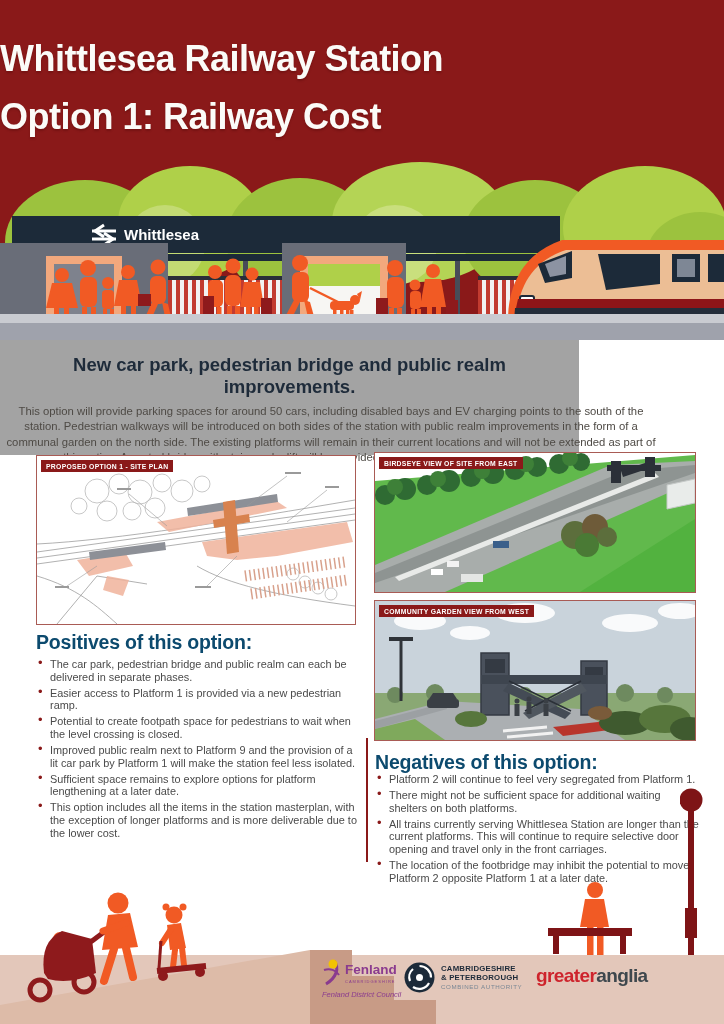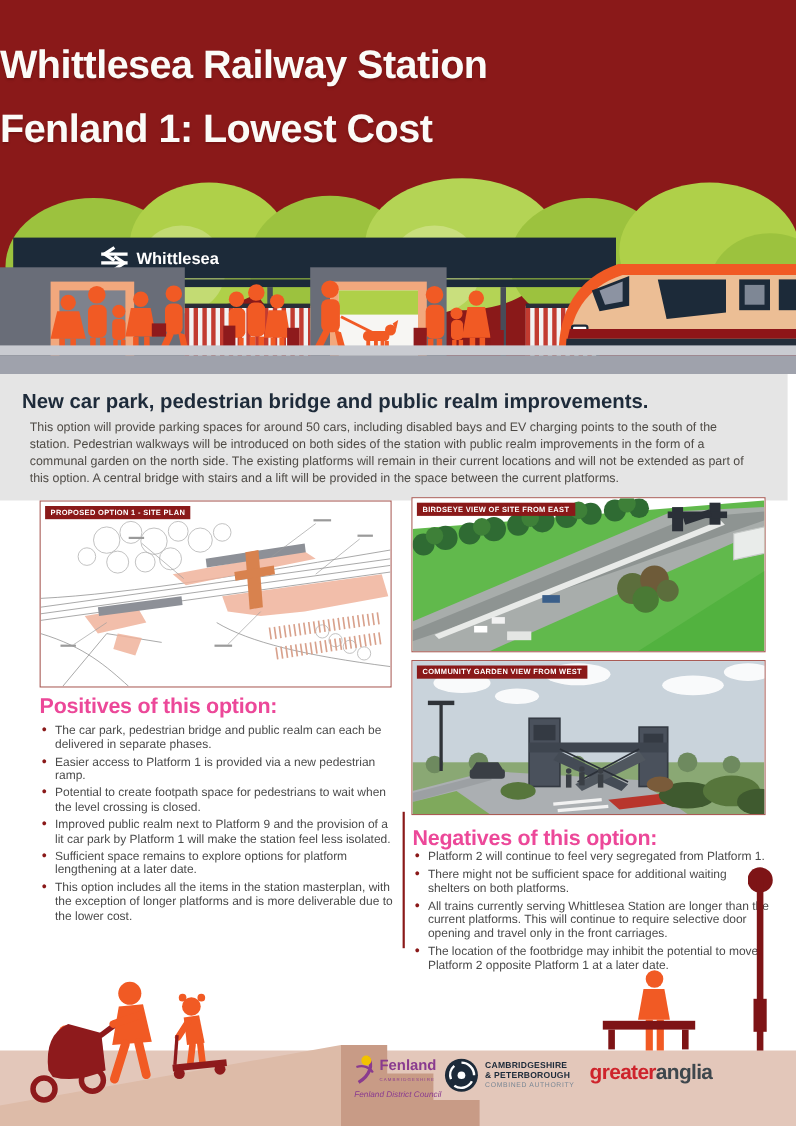--- a/index.html
+++ b/index.html
@@ -7,34 +7,34 @@
         font-family:"Liberation Sans","DejaVu Sans",sans-serif;}
 
   
   .hero{position:absolute;left:0;top:0;width:724px;height:340px;background:#8A1919;overflow:hidden;}
   .hero-title{position:absolute;top:30px;left:0;width:724px;text-align:left;color:#FBFBF8;
               font-size:36px;font-weight:bold;line-height:58px;letter-spacing:-0.5px;
               text-shadow:0 2px 2px rgba(60,0,0,.25);}
   .scene{position:absolute;left:0;bottom:0;}
 
   
-  .intro{position:absolute;left:0;top:340px;width:716px;height:115px;background:#e5e5e5;text-align:left;}
+  .intro{position:absolute;left:0;top:340px;width:579px;height:115px;background:#a3a3a3;text-align:center;}
   .intro h2{margin:14px 20px 6px 20px;font-size:18.5px;color:#1E2B3A;font-weight:bold;}
   .intro p{margin:0 auto;width:662px;font-size:11.3px;line-height:15.3px;color:#4E4A45;}
 
   
   .fig{position:absolute;background:#fff;border:1px solid #A95B55;box-sizing:border-box;overflow:hidden;}
   .fig-label{position:absolute;left:4px;top:4px;background:#8A1919;color:#fff;font-size:6.8px;
              font-weight:bold;letter-spacing:.3px;padding:2.5px 5px;}
   .fig-siteplan{left:36px;top:455px;width:320px;height:170px;}
   .fig-birdseye{left:374px;top:452px;width:322px;height:141px;}
   .fig-garden{left:374px;top:600px;width:322px;height:141px;}
 
   
-  .sec-head{position:absolute;margin:0;font-size:19.5px;font-weight:bold;color:#ec4899;letter-spacing:-0.2px;}
+  .sec-head{position:absolute;margin:0;font-size:19.5px;font-weight:bold;color:#0c4a6e;letter-spacing:-0.2px;}
   .head-pos{left:36px;top:631px;}
   .head-neg{left:375px;top:751px;}
   ul.blist{position:absolute;margin:0;padding:0;list-style:none;}
   .list-pos{left:38px;top:658px;width:325px;}
   .list-neg{left:377px;top:773px;width:322px;}
   ul.blist li{position:relative;padding-left:12px;margin-bottom:3.5px;font-size:10.9px;
               line-height:12.6px;color:#4A4A4A;}
   ul.blist li::before{content:"\2022";position:absolute;left:0;top:-1px;color:#8A1919;font-size:13px;}
 
   .divider{position:absolute;left:366px;top:738px;width:2px;height:124px;background:#8A1919;}
@@ -58,21 +58,21 @@
   .ga-2{color:#3E474D;}
 </style>
 </head>
 <body>
 
 <div class="page">
 
   <header class="hero">
     <div class="hero-title">
       <div>Whittlesea Railway Station</div>
-      <div>Fenland 1: Lowest Cost</div>
+      <div>Option 1: Railway Cost</div>
     </div>
 
     <svg class="scene" width="724" height="190" viewBox="0 0 724 190">
 
       <g>
         <ellipse cx="85" cy="92" rx="80" ry="62" fill="#9CC23E"></ellipse>
         <ellipse cx="190" cy="72" rx="72" ry="56" fill="#AFD049"></ellipse>
         <ellipse cx="165" cy="95" rx="40" ry="40" fill="#C3DB73"></ellipse>
         <ellipse cx="300" cy="90" rx="74" ry="62" fill="#9CC23E"></ellipse>
         <ellipse cx="420" cy="72" rx="88" ry="60" fill="#B4D455"></ellipse>

